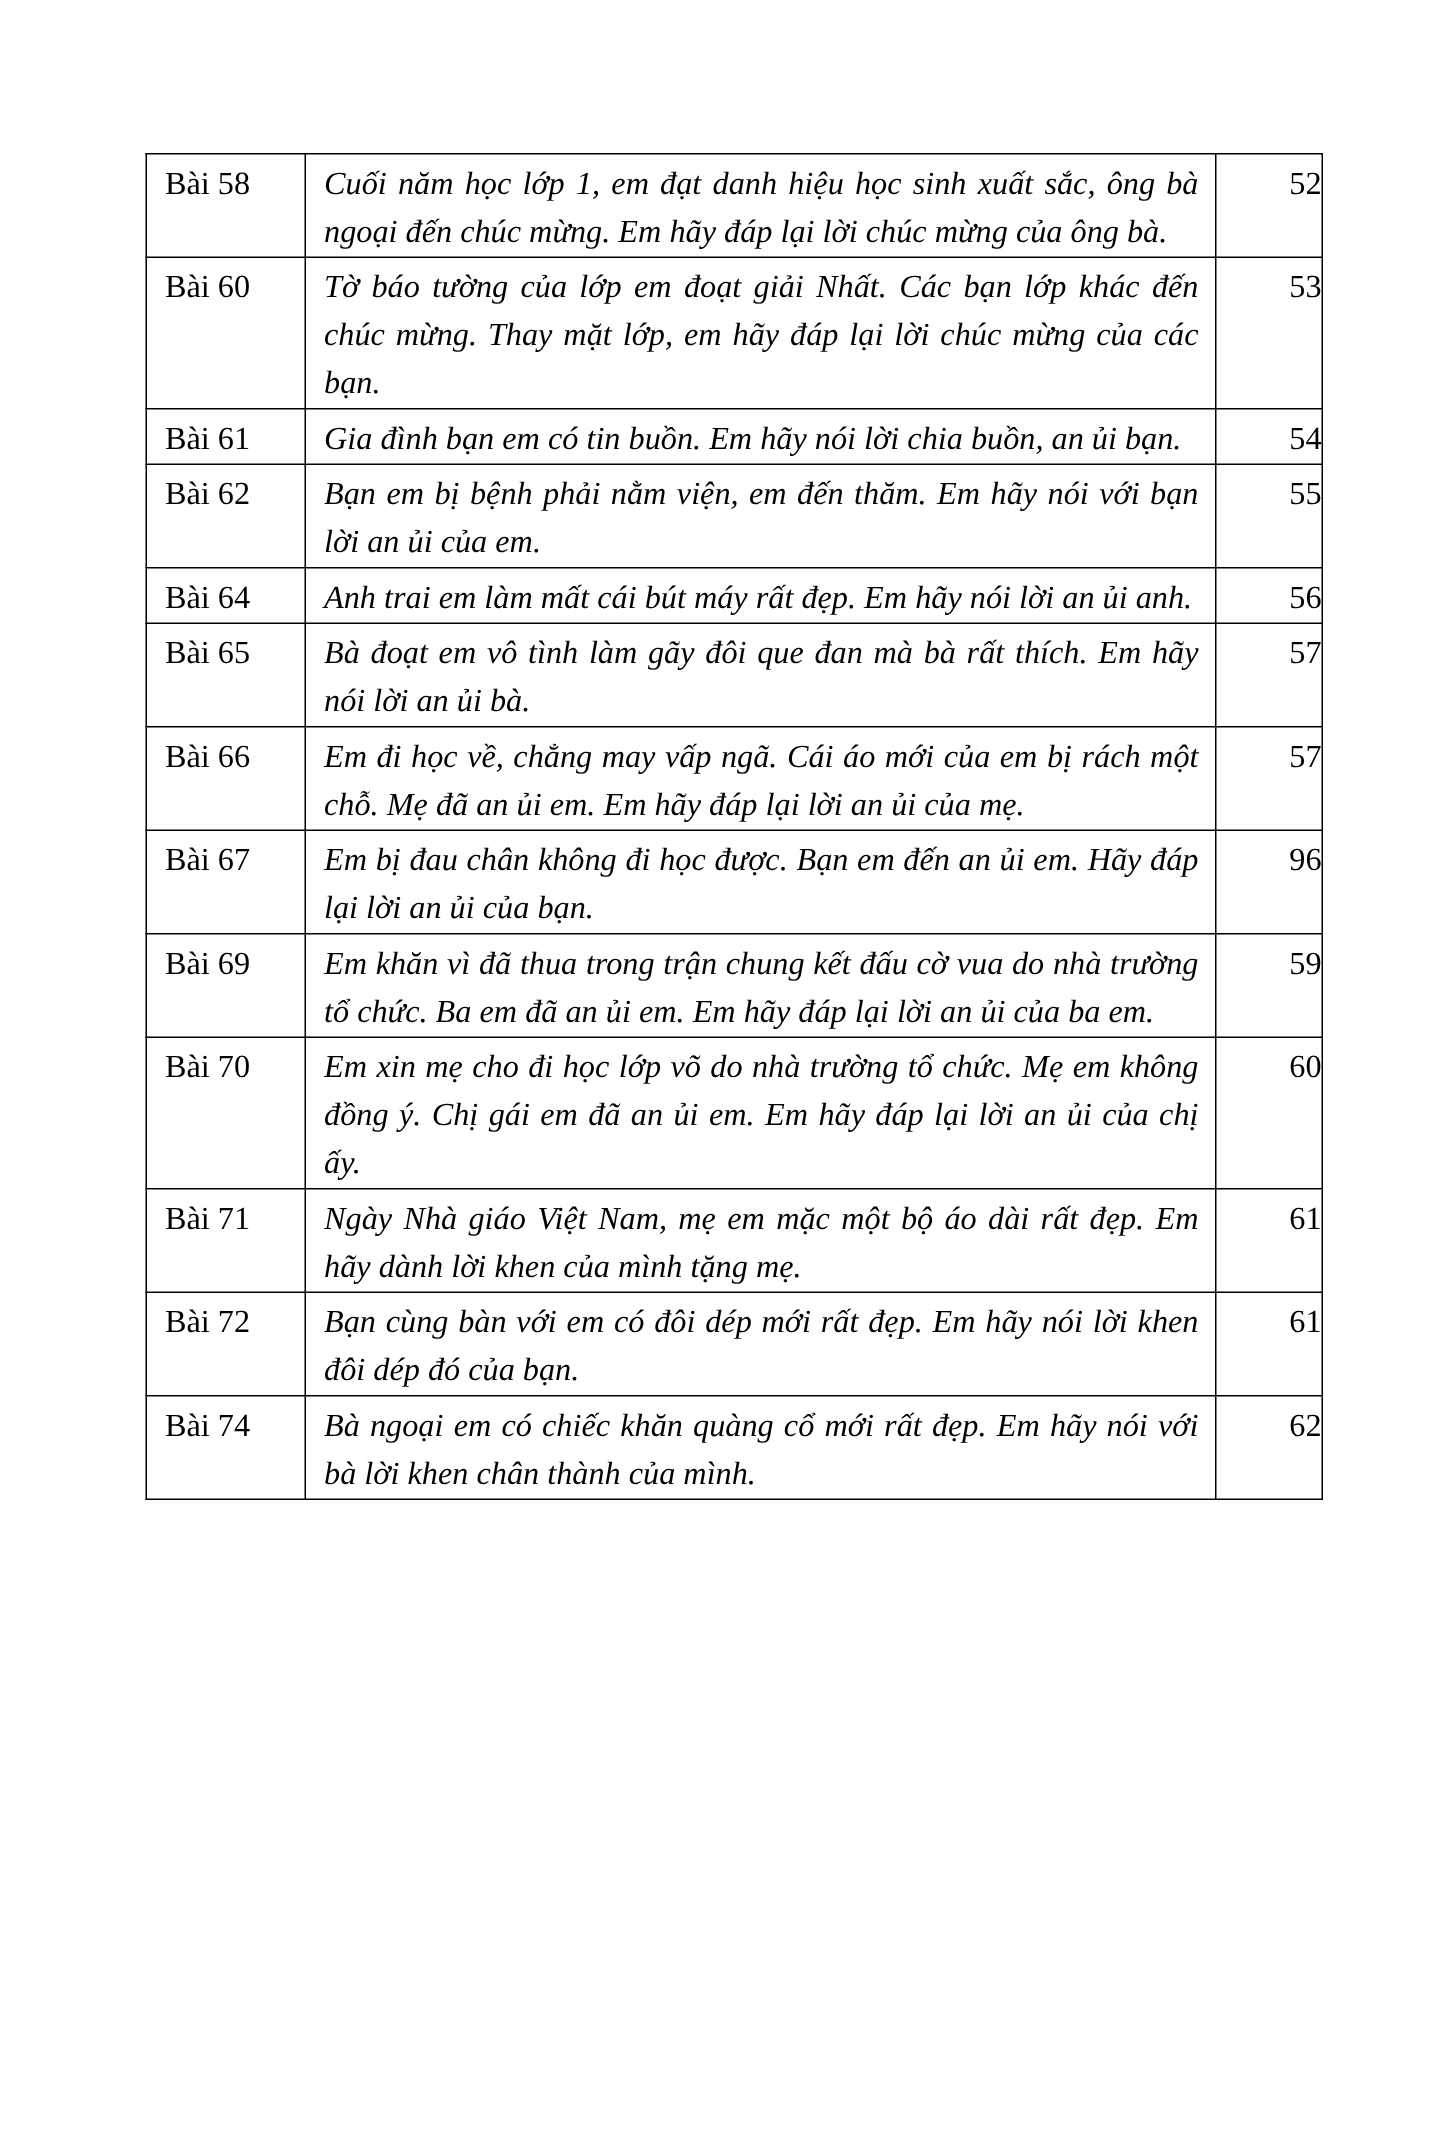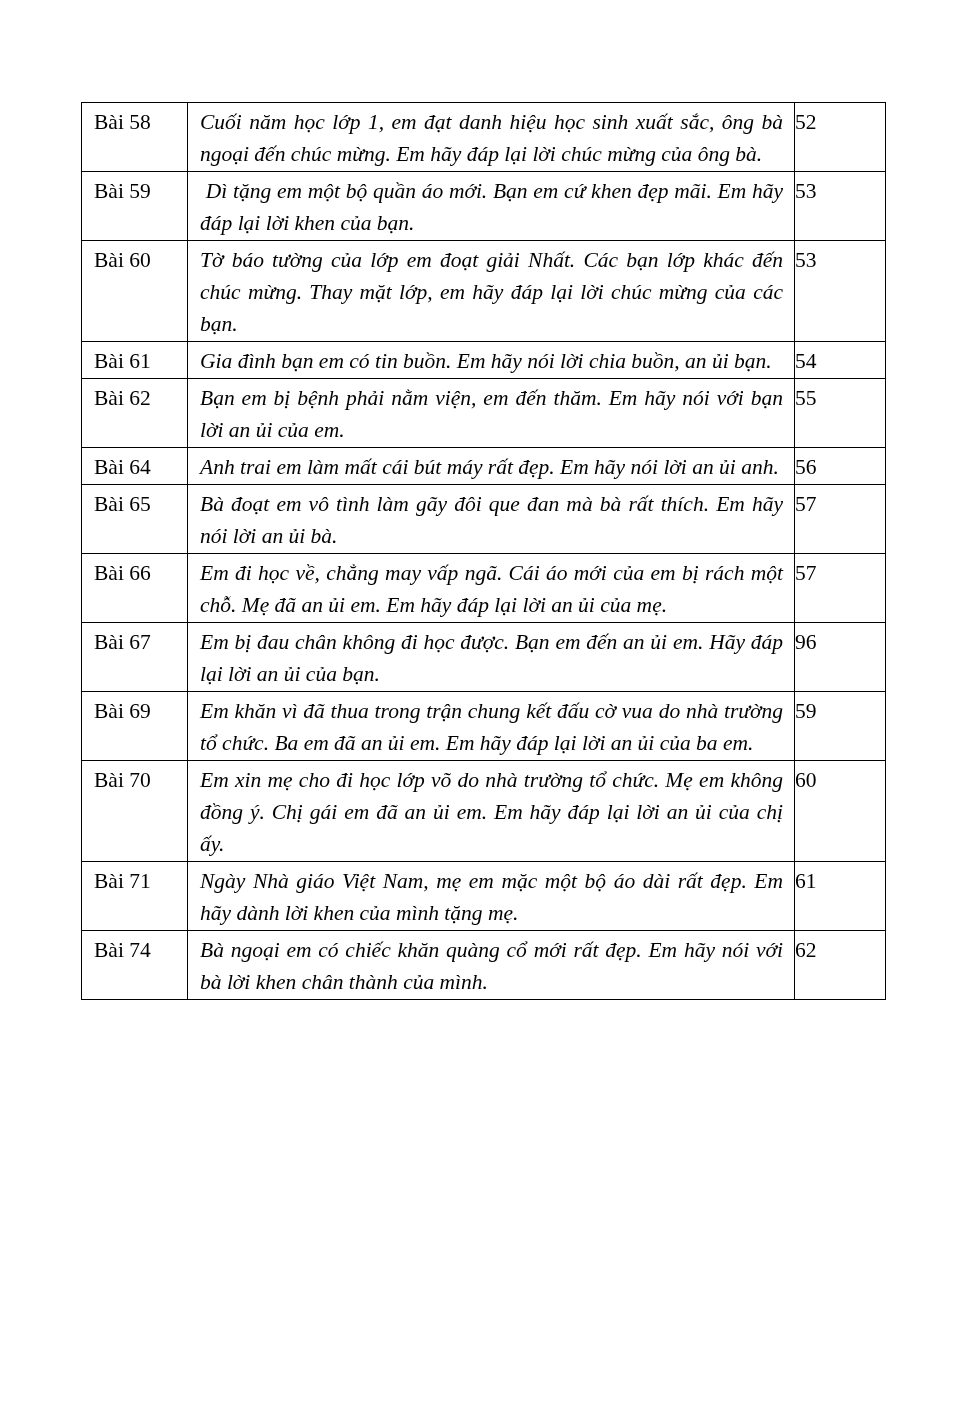--- a/index.html
+++ b/index.html
@@ -10,21 +10,21 @@
     body {
       width: 955px;
       height: 1423px;
       position: relative;
       overflow: hidden;
       font-family: "Liberation Serif", "DejaVu Serif", serif;
       color: #000;
     }
     .page {
       position: absolute;
-      left: 81px;
+      left: 97px;
       top: 102px;
       width: 784px;
     }
     table.toc {
       border-collapse: collapse;
       width: 784px;
       table-layout: fixed;
     }
     table.toc td {
       border: 1px solid #000;
@@ -40,40 +40,35 @@
     }
     td.col-desc {
       width: 607px;
       padding-left: 12px !important;
       padding-right: 11px !important;
       box-sizing: border-box;
       font-style: italic;
       text-align: justify;
     }
     td.col-page {
-      width: 91px;
-      text-align: left;
+      width: 71px;
+      text-align: right;
       box-sizing: border-box;
     }
   </style>
 </head>
 <body>
 
 <div class="page">
   <table class="toc">
     <tbody>
       <tr>
         <td class="col-id">Bài 58</td>
         <td class="col-desc">Cuối năm học lớp 1, em đạt danh hiệu học sinh xuất sắc, ông bà ngoại đến chúc mừng. Em hãy đáp lại lời chúc mừng của ông bà.</td>
         <td class="col-page">52</td>
-      </tr>
-      <tr>
-        <td class="col-id">Bài 59</td>
-        <td class="col-desc">&nbsp;Dì tặng em một bộ quần áo mới. Bạn em cứ khen đẹp mãi. Em hãy đáp lại lời khen của bạn.</td>
-        <td class="col-page">53</td>
       </tr>
       <tr>
         <td class="col-id">Bài 60</td>
         <td class="col-desc">Tờ báo tường của lớp em đoạt giải Nhất. Các bạn lớp khác đến chúc mừng. Thay mặt lớp, em hãy đáp lại lời chúc mừng của các bạn.</td>
         <td class="col-page">53</td>
       </tr>
       <tr>
         <td class="col-id">Bài 61</td>
         <td class="col-desc">Gia đình bạn em có tin buồn. Em hãy nói lời chia buồn, an ủi bạn.</td>
         <td class="col-page">54</td>
@@ -112,19 +107,24 @@
         <td class="col-id">Bài 70</td>
         <td class="col-desc">Em xin mẹ cho đi học lớp võ do nhà trường tổ chức. Mẹ em không đồng ý. Chị gái em đã an ủi em. Em hãy đáp lại lời an ủi của chị ấy.</td>
         <td class="col-page">60</td>
       </tr>
       <tr>
         <td class="col-id">Bài 71</td>
         <td class="col-desc">Ngày Nhà giáo Việt Nam, mẹ em mặc một bộ áo dài rất đẹp. Em hãy dành lời khen của mình tặng mẹ.</td>
         <td class="col-page">61</td>
       </tr>
       <tr>
+        <td class="col-id">Bài 72</td>
+        <td class="col-desc">Bạn cùng bàn với em có đôi dép mới rất đẹp. Em hãy nói lời khen đôi dép đó của bạn.</td>
+        <td class="col-page">61</td>
+      </tr>
+      <tr>
         <td class="col-id">Bài 74</td>
         <td class="col-desc">Bà ngoại em có chiếc khăn quàng cổ mới rất đẹp. Em hãy nói với bà lời khen chân thành của mình.</td>
         <td class="col-page">62</td>
       </tr>
     </tbody>
   </table>
 </div>
 
 </body></html>

